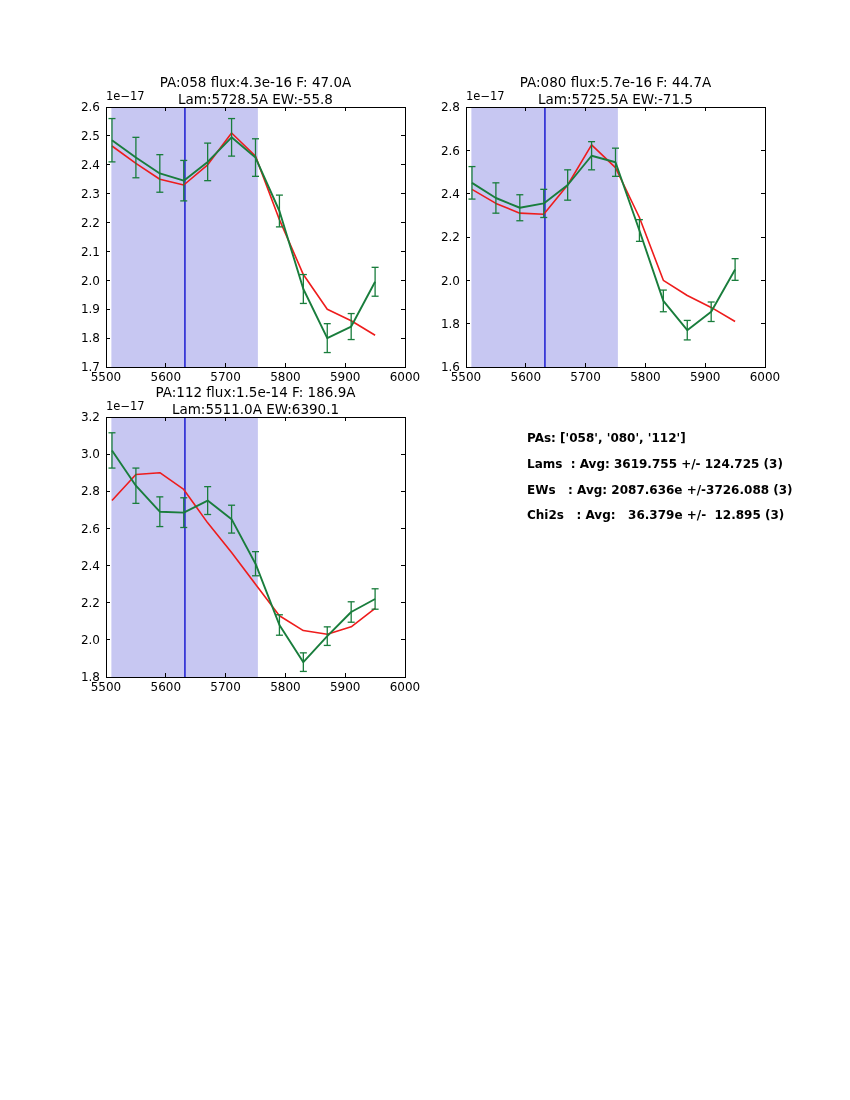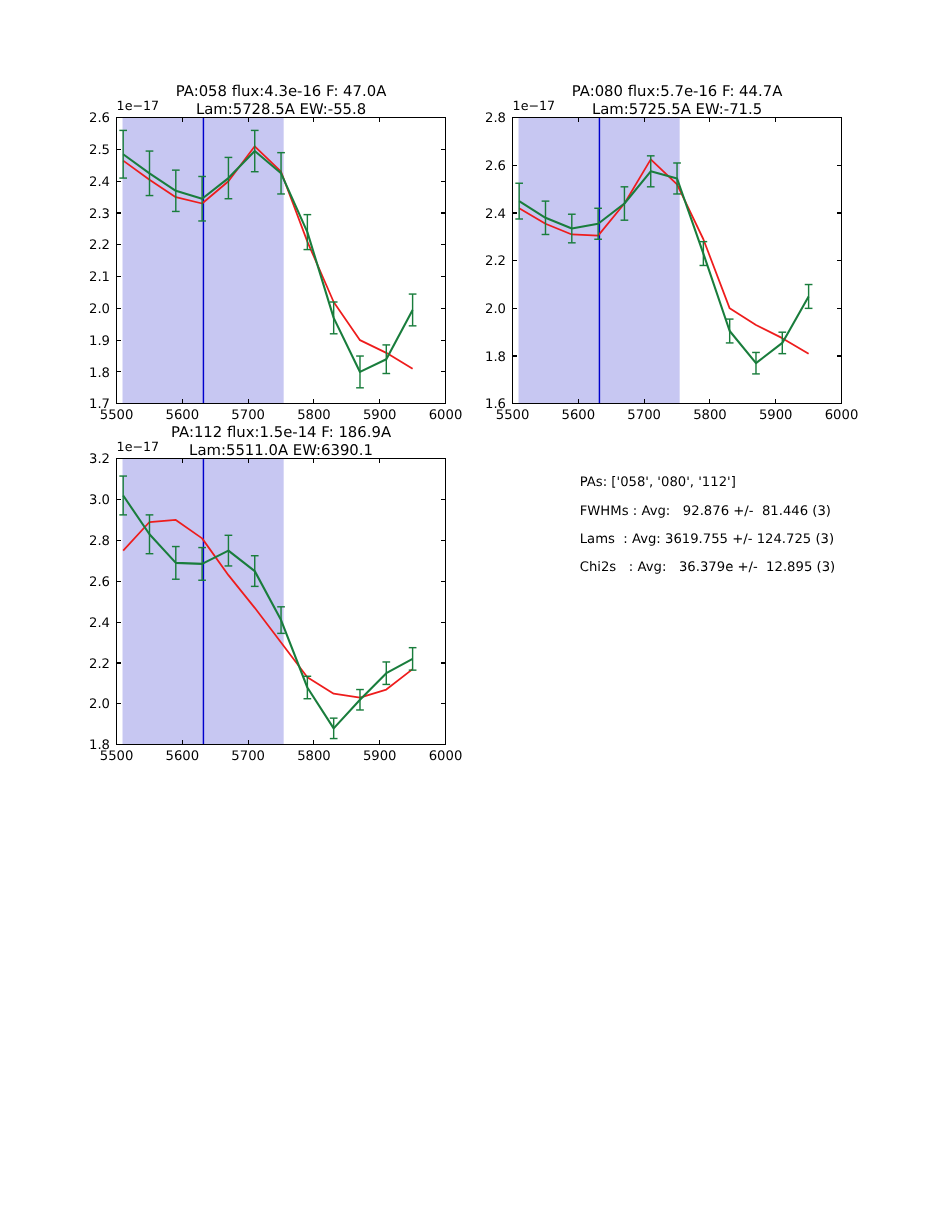--- a/index.html
+++ b/index.html
@@ -3,21 +3,21 @@
 <meta charset="utf-8">
 <style>
   html,body{margin:0;padding:0;background:#ffffff;}
   body{font-family:"DejaVu Sans","Liberation Sans",sans-serif;}
   .figure{position:relative;width:850px;height:1100px;background:#ffffff;overflow:hidden;}
   .plot{position:absolute;width:370px;height:330px;overflow:visible;}
   #plot-0{left:56px;top:67px;}
   #plot-1{left:416px;top:67px;}
   #plot-2{left:56px;top:377px;}
   .stats{position:absolute;left:527px;top:426px;font-size:12px;line-height:25.8px;color:#000;}
-  .stats-line{white-space:pre;}
+  .stats-line{white-space:pre;font-weight:bold;}
   svg text{fill:#000000;}
 </style>
 </head>
 <body>
 
 <div class="figure">
   <svg id="plot-0" class="plot" viewBox="0 0 370 330">
       <rect x="55.382" y="40" width="146.51" height="260" fill="#c7c7f2"></rect>
       <line x1="128.936" x2="128.936" y1="40" y2="300" stroke="#0000cc" stroke-width="1.3"></line>
       <polyline fill="none" stroke="#ee1c1c" stroke-width="1.6" stroke-linejoin="round" points="55.980000000000004,79.00000000000006 79.9,96.3333333333334 103.82,112.22222222222221 127.74000000000001,118 151.66000000000003,97.77777777777783 175.57999999999998,66.00000000000009 199.5,89.11111111111109 223.42,152.66666666666669 247.34,207.55555555555554 271.26,242.22222222222226 295.17999999999995,253.77777777777774 319.1,268.2222222222222"></polyline>
@@ -298,17 +298,17 @@
         <text x="44" y="81.34285714285717" text-anchor="end">3.0</text>
         <text x="44" y="44.2" text-anchor="end">3.2</text>
       </g>
       <text x="199.5" y="20" text-anchor="middle" font-size="13.5px">PA:112 flux:1.5e-14 F: 186.9A</text>
       <text x="199.5" y="37" text-anchor="middle" font-size="13.5px">Lam:5511.0A EW:6390.1</text>
       <text x="50" y="33" text-anchor="start" font-size="11.5px">1e−17</text>
     </svg>
 
   <div class="stats">
     <div class="stats-line">PAs: ['058', '080', '112']</div>
-    <div class="stats-line">FWHMs : Avg:   92.876 +/-  81.446 (3)</div>
     <div class="stats-line">Lams  : Avg: 3619.755 +/- 124.725 (3)</div>
+    <div class="stats-line">EWs   : Avg: 2087.636e +/-3726.088 (3)</div>
     <div class="stats-line">Chi2s   : Avg:   36.379e +/-  12.895 (3)</div>
   </div>
 </div>
 
 </body></html>

